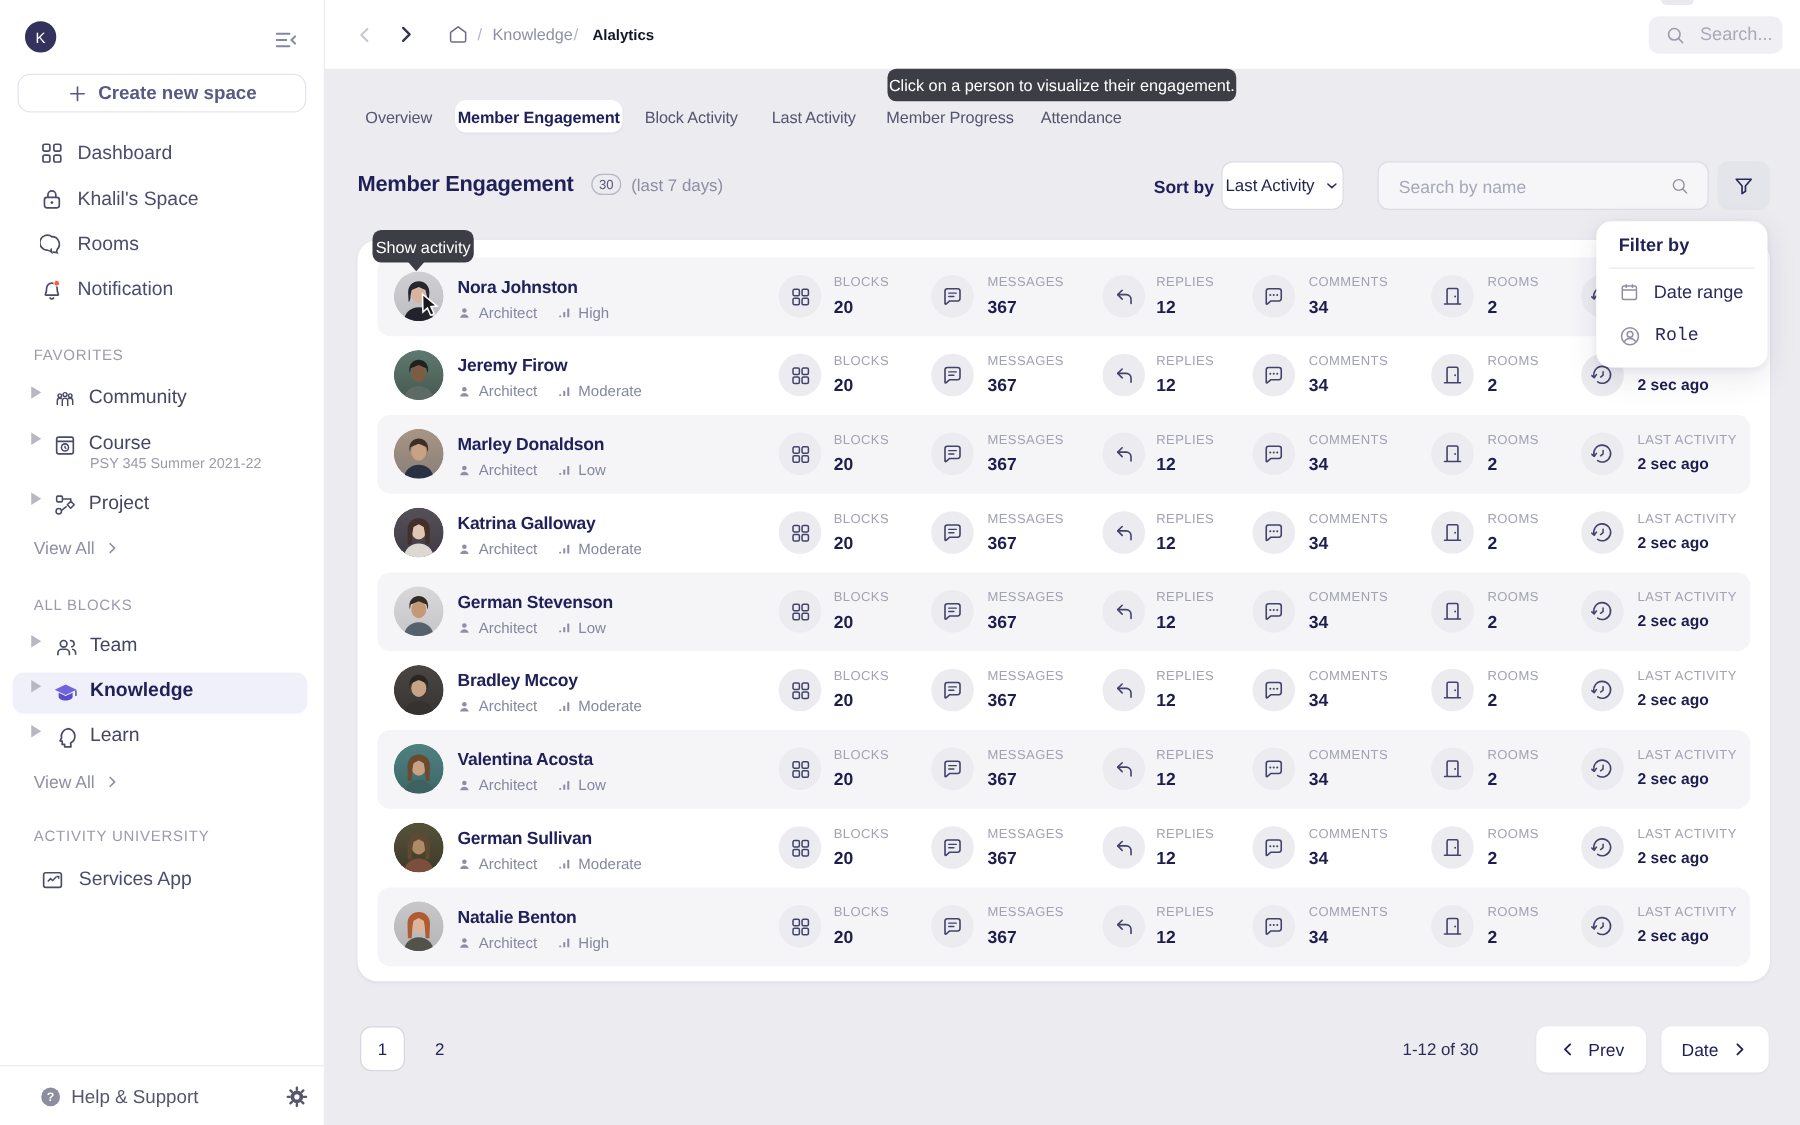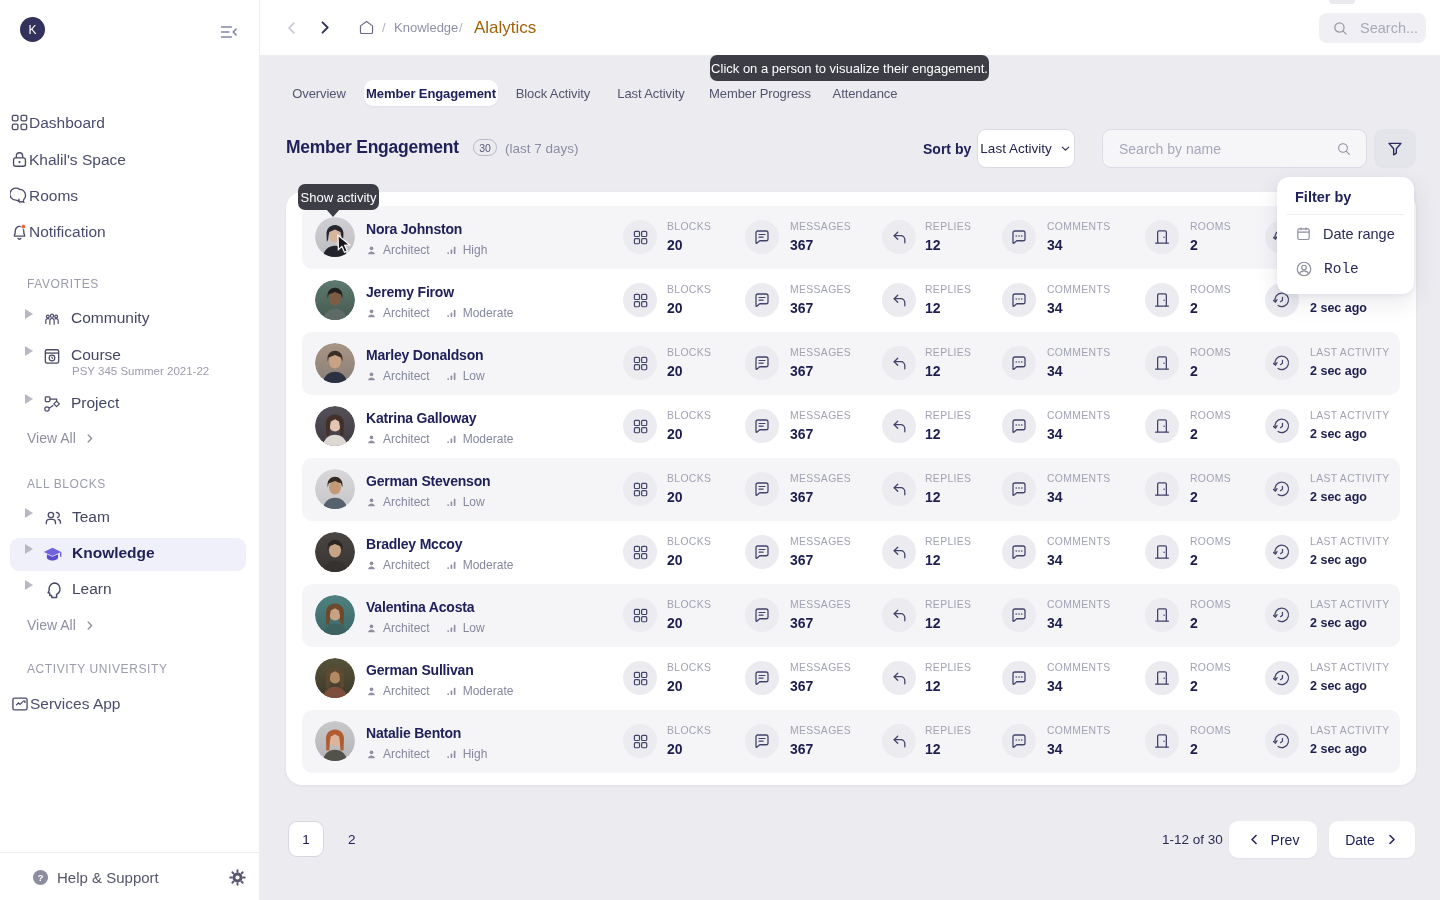--- a/index.html
+++ b/index.html
@@ -3,21 +3,21 @@
 <style>
 *{margin:0;padding:0;box-sizing:border-box;}
 html,body{width:1440px;height:900px;overflow:hidden;font-family:"Liberation Sans",sans-serif;}
 body{background:#ebebf0;position:relative;}
 .abs{position:absolute;}
 
 #sidebar{position:absolute;left:0;top:0;width:260px;height:900px;background:#fff;border-right:1px solid #ececf1;z-index:5;}
 .klogo{position:absolute;left:20px;top:17px;width:25px;height:25px;border-radius:50%;background:#32325c;color:#fff;font-size:12px;display:flex;align-items:center;justify-content:center;}
 .collapse{position:absolute;right:20px;top:22px;}
 .createbtn{position:absolute;left:14px;top:59px;width:231px;height:31px;border:1px solid #e4e4ec;border-radius:10px;background:#fff;display:flex;align-items:center;justify-content:center;gap:9px;color:#585a85;font-size:15px;font-weight:700;}
-.mitem{position:absolute;left:10px;display:flex;align-items:center;color:#4b4c6e;font-size:15.5px;}
+.mitem{position:absolute;left:32px;display:flex;align-items:center;gap:11px;color:#4b4c6e;font-size:15.5px;}
 .mitem svg{flex:0 0 auto;}
 .shead{position:absolute;left:27px;font-size:12px;letter-spacing:.6px;color:#9b9bae;}
 .fav{position:absolute;left:25px;display:flex;align-items:flex-start;gap:9px;color:#454662;font-size:15.5px;}
 .tri{width:0;height:0;border-left:8px solid #b8b8c3;border-top:5px solid transparent;border-bottom:5px solid transparent;}
 .viewall{position:absolute;left:27px;color:#8e8fa2;font-size:14px;display:flex;align-items:center;gap:7px;}
 .selbg{position:absolute;left:10px;top:538px;width:236px;height:33px;background:#f0f0fb;border-radius:9px;}
 .knowtxt{font-weight:700;color:#1f2056;}
 .footline{position:absolute;left:0;top:852px;width:260px;border-top:1px solid #ececf1;}
 
 #topbar{position:absolute;left:260px;top:0;width:1180px;height:55px;background:#fff;}
@@ -46,30 +46,36 @@
 .svalsm{position:absolute;top:32px;font-size:12.5px;font-weight:700;color:#1d1e4e;}
 
 .tip{position:absolute;background:#3d3d46;color:#fff;border-radius:7px;font-size:13px;display:flex;align-items:center;justify-content:center;z-index:8;white-space:nowrap;}
 .tiparrow{position:absolute;width:0;height:0;border-left:7px solid transparent;border-right:7px solid transparent;border-top:8px solid #3d3d46;z-index:8;}
 
 #fpanel{position:absolute;left:1277px;top:177px;width:137px;height:117px;background:#fff;border-radius:12px;box-shadow:0 8px 24px rgba(35,35,80,.10),0 2px 5px rgba(35,35,80,.06);z-index:9;}
 .fitem{position:absolute;left:18px;display:flex;align-items:center;gap:11px;font-size:14.5px;color:#2a2b5a;}
 
 .pg1{position:absolute;left:288px;top:821px;width:36px;height:36px;border:1px solid #d7d7e1;border-radius:9px;background:#fff;display:flex;align-items:center;justify-content:center;font-size:13.5px;color:#20215a;}
 .pg2{position:absolute;left:348px;top:832px;font-size:13.5px;color:#20215a;}
-.pgcount{position:absolute;left:1122px;top:832px;font-size:13.5px;color:#2b2c55;margin-left:40px;}
+.pgcount{position:absolute;left:1122px;top:832px;font-size:13.5px;color:#2b2c55;}
 .pgbtn{position:absolute;top:821px;height:37px;background:#fff;border-radius:9px;display:flex;align-items:center;justify-content:center;gap:9px;font-size:14px;color:#20215a;box-shadow:0 1px 2px rgba(35,35,80,.05);}
 </style></head><body>
 
 <div id="sidebar">
 <div class="klogo">K</div>
 <div class="collapse"><svg width="20" height="20" viewBox="0 0 24 24" fill="none">
         <path d="M3 6h12M3 12h9M3 18h12" stroke="#8486a5" stroke-width="1.9" stroke-linecap="round"></path>
         <path d="M20.5 8.5 17 12l3.5 3.5" stroke="#8486a5" stroke-width="1.9" stroke-linecap="round" stroke-linejoin="round"></path>
       </svg></div>
+<div class="createbtn">
+      <svg width="16" height="16" viewBox="0 0 24 24" fill="none">
+        <path d="M12 4v16M4 12h16" stroke="#585a85" stroke-width="2" stroke-linecap="round"></path>
+      </svg>
+      <span>Create new space</span>
+    </div>
 <div class="mitem" style="top:113px;">
       <svg width="19" height="19" viewBox="0 0 24 24" fill="none">
         <rect x="3" y="3" width="7" height="7" rx="1.8" stroke="#4a4b69" stroke-width="1.7"></rect>
         <rect x="3" y="14" width="7" height="7" rx="1.8" stroke="#4a4b69" stroke-width="1.7"></rect>
         <rect x="14" y="3" width="7" height="7" rx="1.8" stroke="#4a4b69" stroke-width="1.7"></rect>
         <rect x="14" y="14" width="7" height="7" rx="1.8" stroke="#4a4b69" stroke-width="1.7"></rect>
       </svg>
       <span>Dashboard</span>
     </div>
 <div class="mitem" style="top:150px;">
@@ -214,21 +220,21 @@
       </svg>
     </div>
 <div class="crumb" style="left:98px;">
       <svg width="17" height="17" viewBox="0 0 24 24" fill="none">
         <path d="M3.5 9.7 12 3.5l8.5 6.2V19a1.5 1.5 0 0 1-1.5 1.5H5A1.5 1.5 0 0 1 3.5 19z" stroke="#6b6c85" stroke-width="1.7" stroke-linejoin="round"></path>
       </svg>
     </div>
 <div class="crumb" style="left:122px;color:#b4b4c2;font-size:13px;">/</div>
 <div class="crumb" style="left:134px;color:#8f90a6;font-size:13px;">Knowledge</div>
 <div class="crumb" style="left:199px;color:#b4b4c2;font-size:13px;">/</div>
-<div class="crumb" style="left:214px;color:#a16207;font-size:17px;font-weight:400;">Alalytics</div>
+<div class="crumb" style="left:214px;color:#0f172a;font-size:12px;font-weight:700;">Alalytics</div>
 <div class="searchtop">
       <svg width="17" height="17" viewBox="0 0 24 24" fill="none">
         <circle cx="10.5" cy="10.5" r="6.5" stroke="#9a9aac" stroke-width="1.8"></circle>
         <path d="M15.3 15.3 20 20" stroke="#9a9aac" stroke-width="1.8" stroke-linecap="round"></path>
       </svg>
       <span>Search...</span>
     </div>
 <div style="position:absolute;left:1069px;top:-6px;width:26px;height:10px;background:#e9e9ee;border-radius:4px;"></div>
 </div>
 <div class="tab" style="left:286px;width:66px;justify-content:center;">Overview</div>

